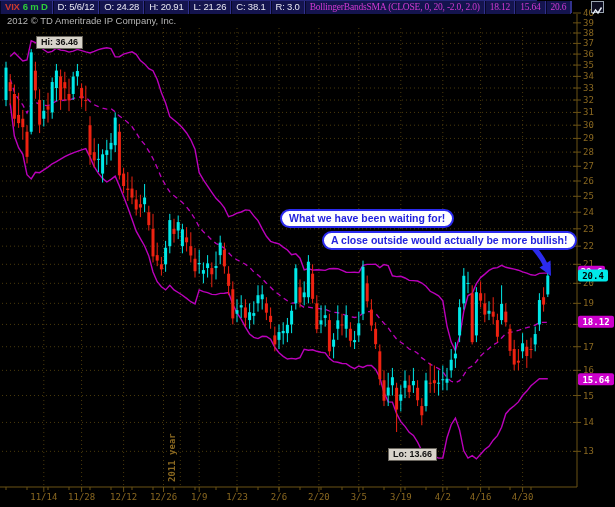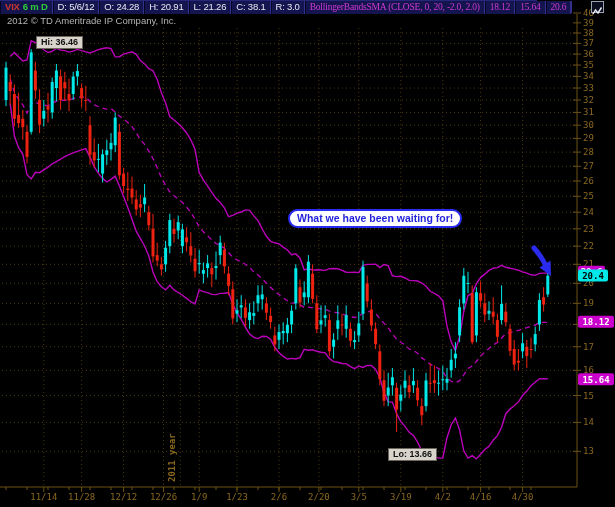--- a/index.html
+++ b/index.html
@@ -16,21 +16,21 @@
   .sym{color:#cc3a2e;font-weight:bold;}
   .tf{color:#2ecc3a;font-weight:bold;margin-left:3px;}
   .magenta{color:#d23ad2;font-family:Liberation Serif, serif;}
   #style-icon{position:absolute;left:591px;top:1px;width:13px;height:12px;background:#0d0d20;
          border:1px solid #9aa4b0;box-sizing:border-box;cursor:pointer;}
   #copyright{position:absolute;left:7px;top:15px;font-size:9.5px;color:#b4b4b4;}
   
   .bubble{position:absolute;background:#ffffff;border:2.5px solid #2b2bef;border-radius:10px;
           color:#2424dd;font-weight:bold;font-size:10.5px;line-height:13px;padding:1px 7px;
           white-space:nowrap;cursor:move;}
-  #bubble1{left:288px;top:209px;}
+  #bubble1{left:280px;top:209px;}
   #bubble2{left:322px;top:231px;}
   
   .tip{position:absolute;background:#d8d4cb;border:1px solid #6a665e;border-radius:0;
        color:#101010;font-size:9px;font-weight:bold;line-height:11px;padding:0 4px;white-space:nowrap;}
   #hi-tip{left:36px;top:36px;}
   #lo-tip{left:388px;top:448px;}
 </style>
 </head>
 <body>
 
@@ -482,17 +482,18 @@
 
   <div id="style-icon">
     <svg width="11" height="10">
         <polyline points="1,8 3.5,4 6,7 9.5,1.5" fill="none" stroke="#e8eef4" stroke-width="1.4"></polyline>
       </svg>
   </div>
 
   <div id="copyright">2012 © TD Ameritrade IP Company, Inc.</div>
 
   <div class="bubble" id="bubble1">What we have been waiting for!</div>
+  <div class="bubble" id="bubble2">A close outside would actually be more bullish!</div>
 
   <div class="tip" id="hi-tip">Hi: 36.46</div>
   <div class="tip" id="lo-tip">Lo: 13.66</div>
 
 </div>
 
 </body></html>

